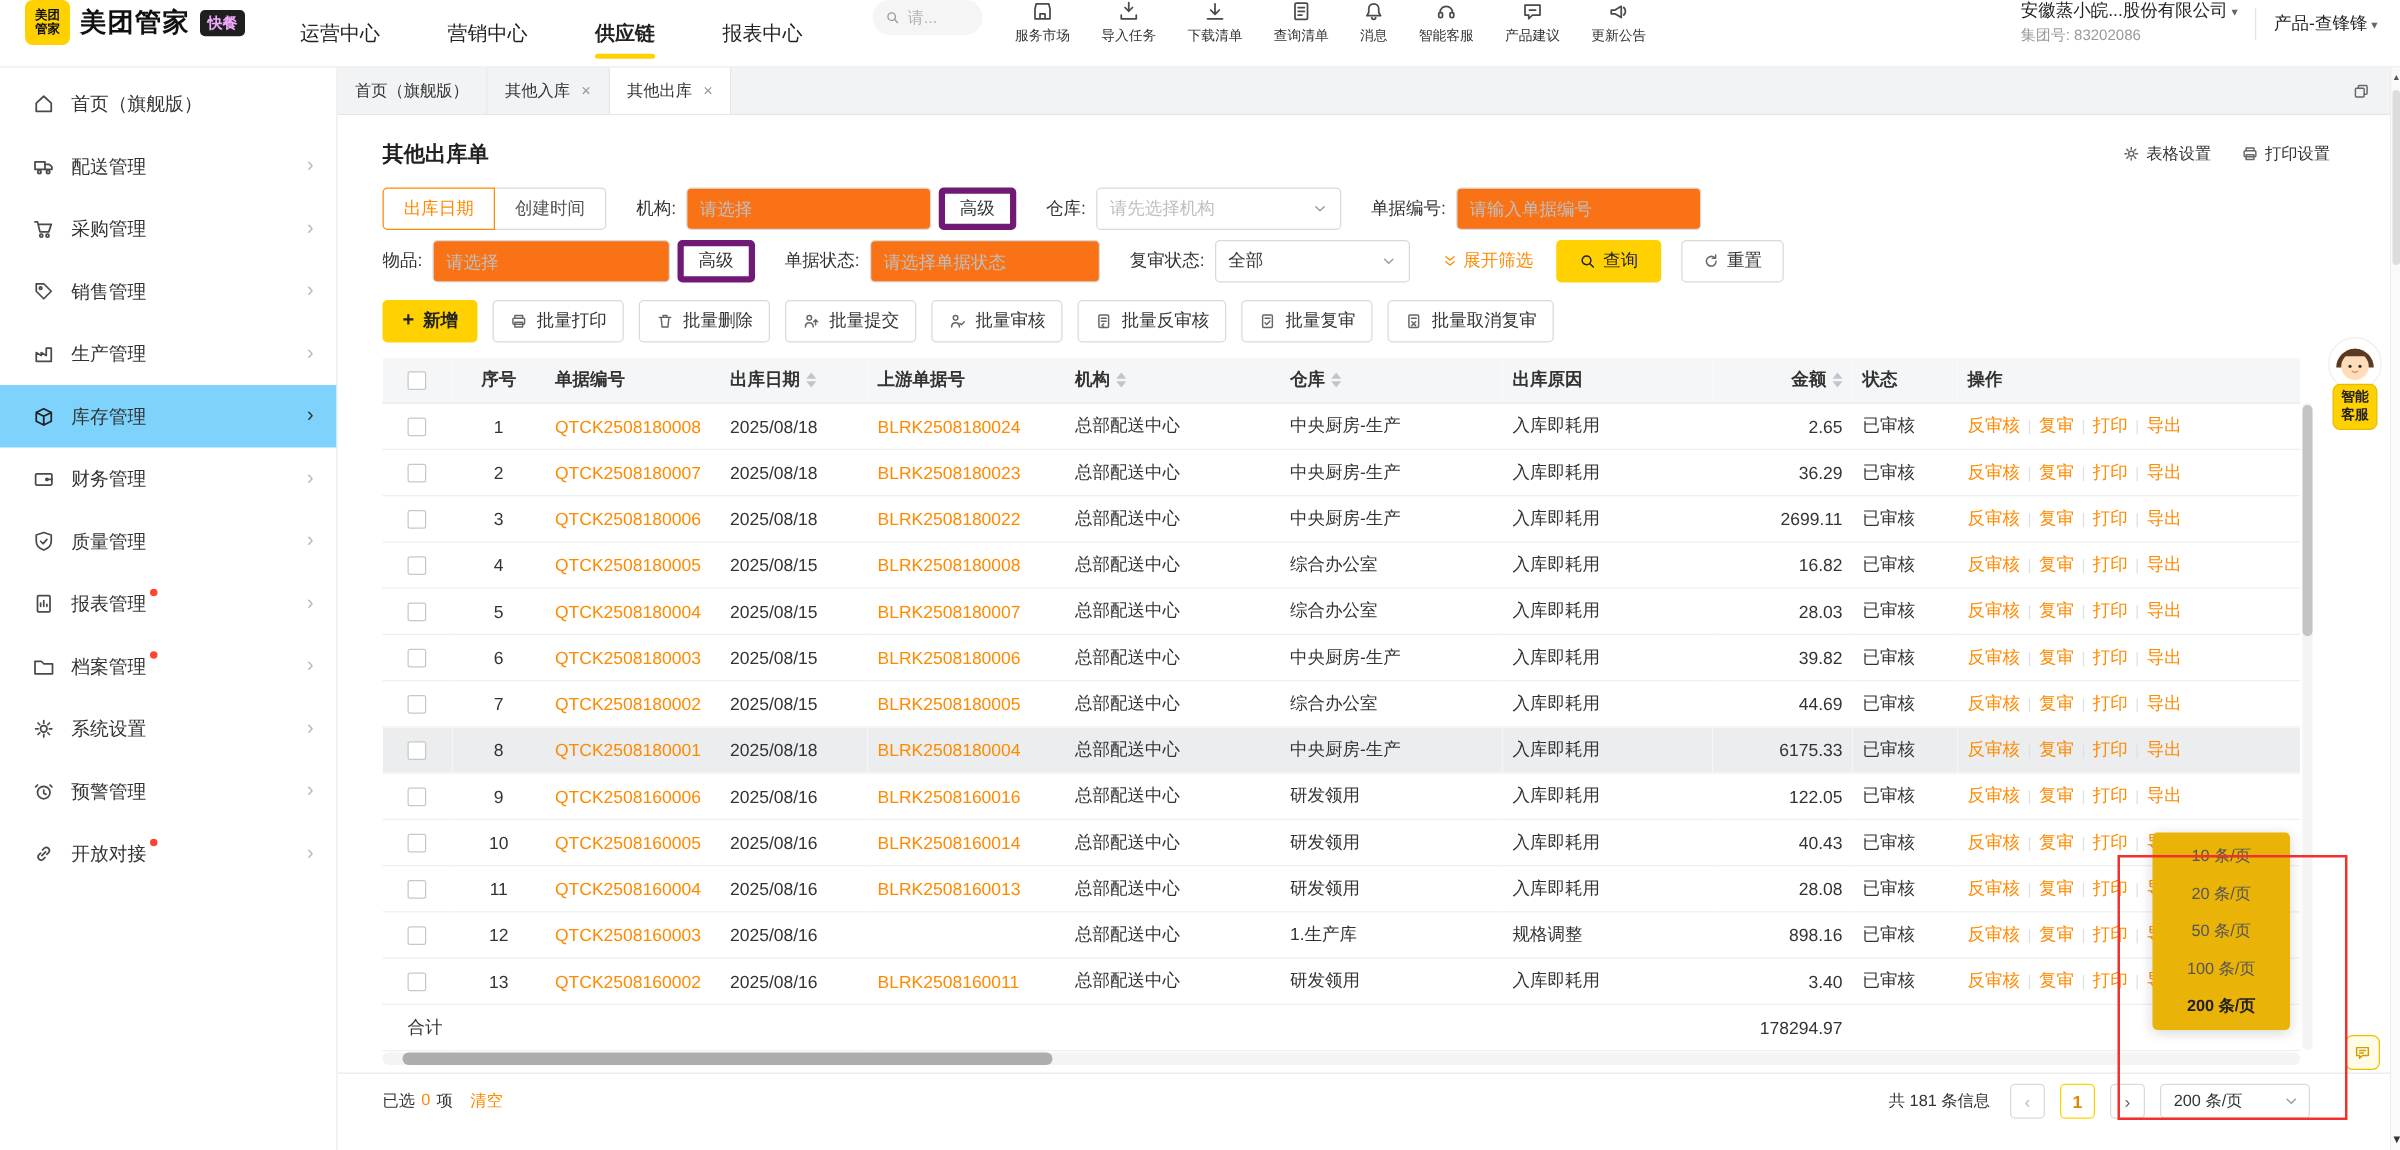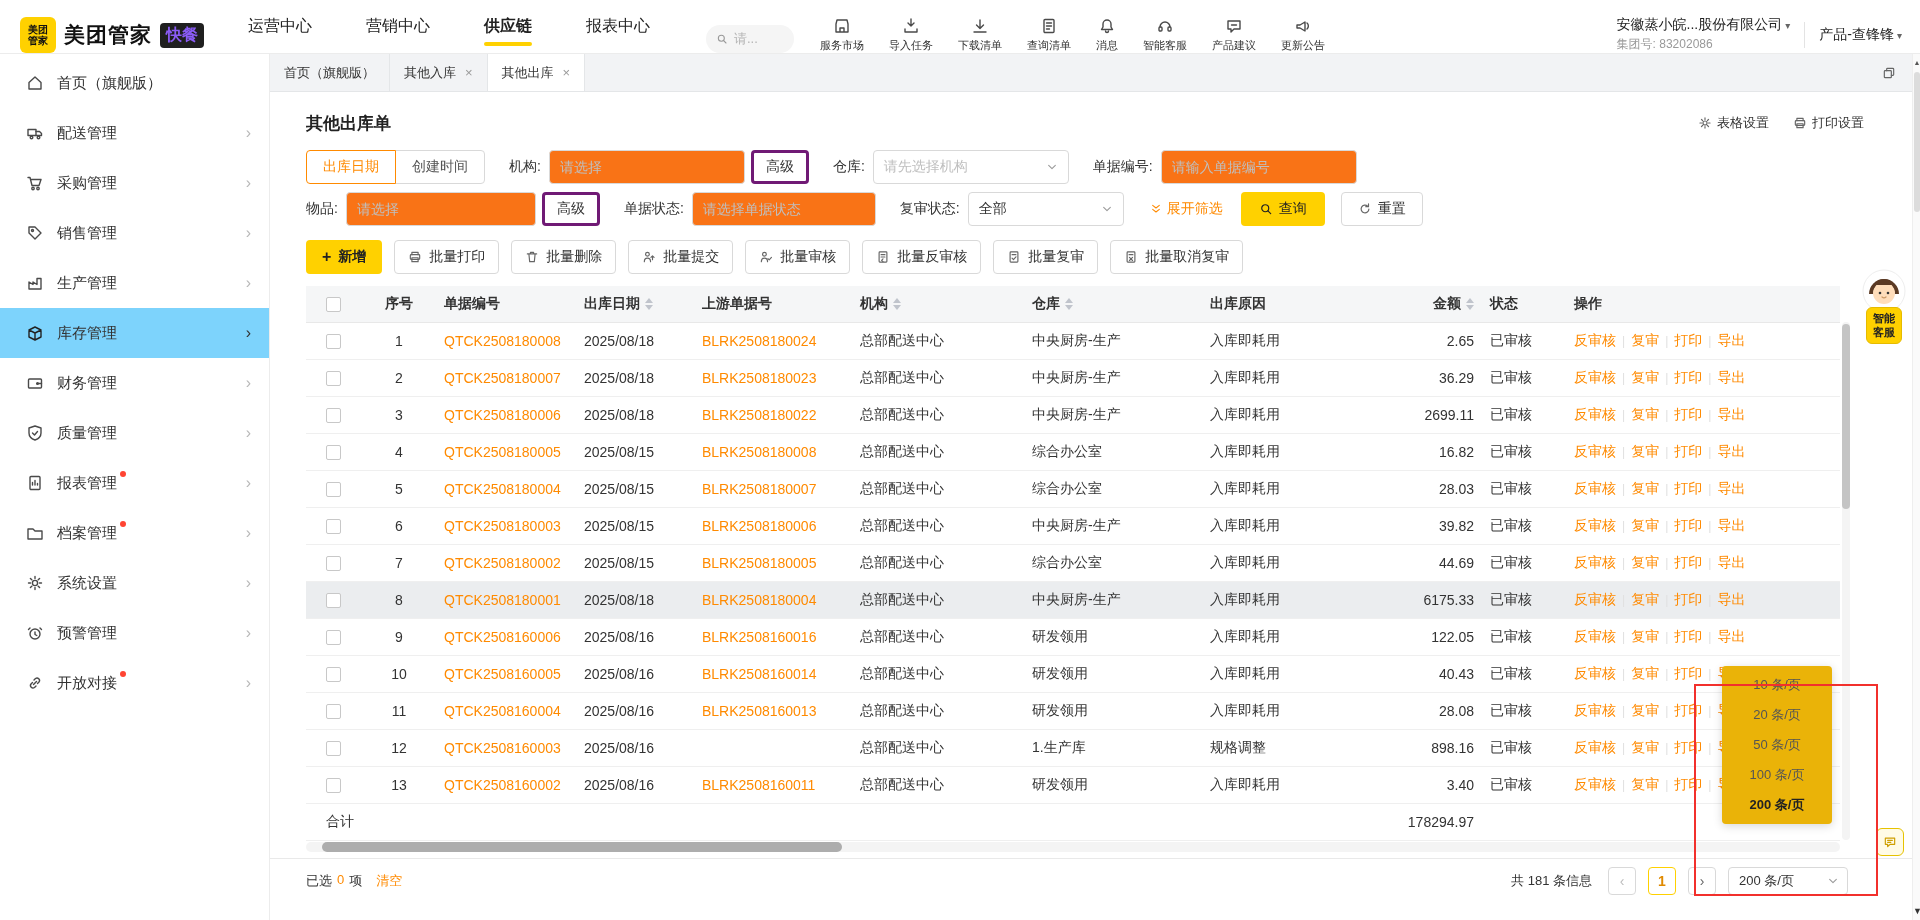--- a/index.html
+++ b/index.html
@@ -4,25 +4,25 @@
 <style>
 *{margin:0;padding:0;box-sizing:border-box}
 html,body{width:1920px;height:920px}
 body{position:relative;font-family:"Liberation Sans","DejaVu Sans",sans-serif;font-size:14px;color:#333;background:#fff;overflow:hidden}
 svg{display:block}
 .i18{width:18px;height:18px;stroke:#4a4a4a;fill:none;stroke-width:1.4;stroke-linecap:round;stroke-linejoin:round}
 .i14{width:14px;height:14px;stroke:#666;fill:none;stroke-width:1.5;stroke-linecap:round;stroke-linejoin:round}
 .i12{width:12px;height:12px;stroke:#999;fill:none;stroke-width:1.6;stroke-linecap:round;stroke-linejoin:round}
 
 
-.topbar{position:absolute;left:0;top:0;width:1920px;height:54px;background:#fff;border-bottom:1px solid #ececec;display:flex;align-items:flex-end;padding:0 18px 0 20px;z-index:40}
+.topbar{position:absolute;left:0;top:0;width:1920px;height:54px;background:#fff;border-bottom:1px solid #ececec;display:flex;align-items:flex-start;padding:0 18px 0 20px;z-index:40}
 .logo{display:flex;align-items:center;gap:8px}
 .logo-mark{width:36px;height:36px;background:#FFD100;border-radius:6px;display:flex;flex-direction:column;align-items:center;justify-content:center;font-size:10px;font-weight:bold;line-height:1.15;color:#111}
 .logo-text{font-size:21px;font-weight:bold;color:#111;letter-spacing:1px}
-.logo-badge{background:#1f1f1f;color:#8b5cf6;font-size:16px;padding:2px 6px;border-radius:4px;font-weight:bold}
+.logo-badge{background:#1f1f1f;color:#f0abfc;font-size:12px;padding:2px 6px;border-radius:4px;font-weight:bold}
 .topnav{display:flex;margin-left:44px;gap:54px}
 .topnav-item{font-size:16px;color:#222;position:relative;height:54px;display:flex;align-items:center;cursor:pointer}
 .topnav-item.active{font-weight:bold}
 .topnav-item.active::after{content:"";position:absolute;left:0;right:0;bottom:7px;height:4px;background:#FFD100;border-radius:2px}
 .hsearch{margin-left:56px;width:88px;height:28px;border-radius:14px;background:#f5f5f5;display:flex;align-items:center;gap:6px;padding:0 10px;color:#b5b5b5;font-size:13px;cursor:pointer}
 .htools{display:flex;margin-left:26px;gap:25px}
 .htool{display:flex;flex-direction:column;align-items:center;gap:3px;font-size:11px;color:#333;cursor:pointer;white-space:nowrap}
 .hright{margin-left:auto;display:flex;align-items:center;white-space:nowrap}
 .company{text-align:right;cursor:pointer}
 .company-name{font-size:14px;color:#222}
@@ -62,21 +62,21 @@
 .seg{display:flex}
 .seg-btn{height:34px;padding:0 16px;display:flex;align-items:center;font-size:14px;border:1px solid #d9d9d9;background:#fff;color:#555;cursor:pointer}
 .seg-btn.on{border-color:#FF8A00;color:#FF8A00;z-index:1}
 .seg-btn:first-child{border-radius:4px 0 0 4px}
 .seg-btn:last-child{border-radius:0 4px 4px 0;margin-left:-1px}
 .daterange{margin-left:14px;width:226px;height:34px;border:1px solid #d9d9d9;border-radius:4px;display:flex;align-items:center;gap:8px;padding:0 10px;font-size:14px;color:#333;cursor:pointer}
 .daterange .cal{margin-left:auto}
 .flabel{font-size:14px;color:#333;margin:0 8px 0 24px;white-space:nowrap}
 input.fin{height:34px;border:1px solid #d9d9d9;border-radius:4px;padding:0 10px;font-size:14px;color:#333;font-family:inherit;outline:none;background:#f97316}
 input.fin::placeholder{color:#bfbfbf}
-.adv-btn{height:34px;margin-left:6px;padding:0 12px;border:3px solid #701a75;border-radius:4px;display:flex;align-items:center;font-size:14px;background:#fff;color:#333;cursor:pointer}
+.adv-btn{height:34px;margin-left:6px;padding:0 12px;border:5px solid #701a75;border-radius:4px;display:flex;align-items:center;font-size:14px;background:#fff;color:#333;cursor:pointer}
 .fselect{height:34px;border:1px solid #d9d9d9;border-radius:4px;display:flex;align-items:center;justify-content:space-between;padding:0 10px;font-size:14px;background:#fff;cursor:pointer}
 .phc{color:#bfbfbf}
 .expand{margin-left:26px;display:flex;align-items:center;gap:5px;color:#FF8A00;font-size:14px;cursor:pointer}
 .btn-query{margin-left:18px;height:34px;padding:0 18px;background:#FFD100;border:none;border-radius:4px;display:flex;align-items:center;gap:6px;font-size:14px;color:#222;cursor:pointer;font-family:inherit}
 .btn-reset{margin-left:16px;height:34px;padding:0 16px;background:#fff;border:1px solid #d9d9d9;border-radius:4px;display:flex;align-items:center;gap:6px;font-size:14px;color:#333;cursor:pointer;font-family:inherit}
 
 
 .arow{display:flex;gap:12px;margin-top:14px}
 .btn-add{height:34px;padding:0 16px;background:#FFD100;border:none;border-radius:4px;display:flex;align-items:center;gap:7px;font-weight:bold;font-size:14px;color:#222;cursor:pointer;font-family:inherit}
 .btn-add .plus{font-size:16px;font-weight:bold}

